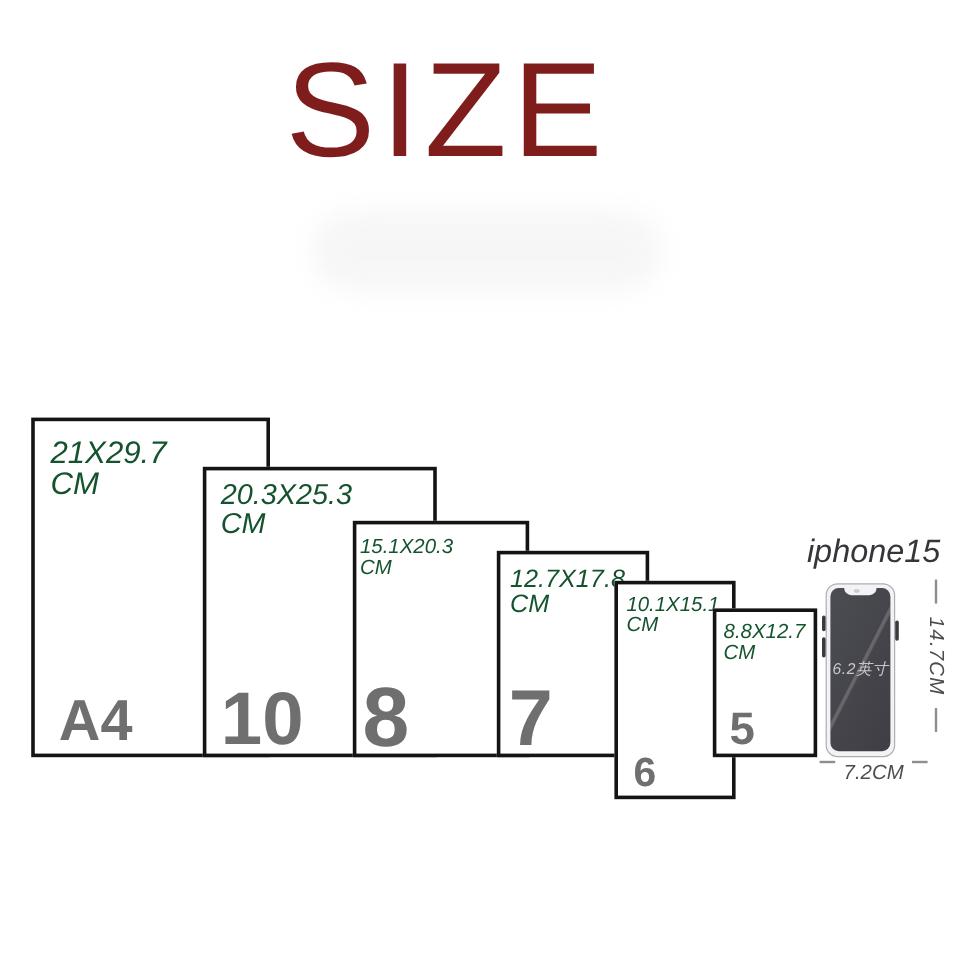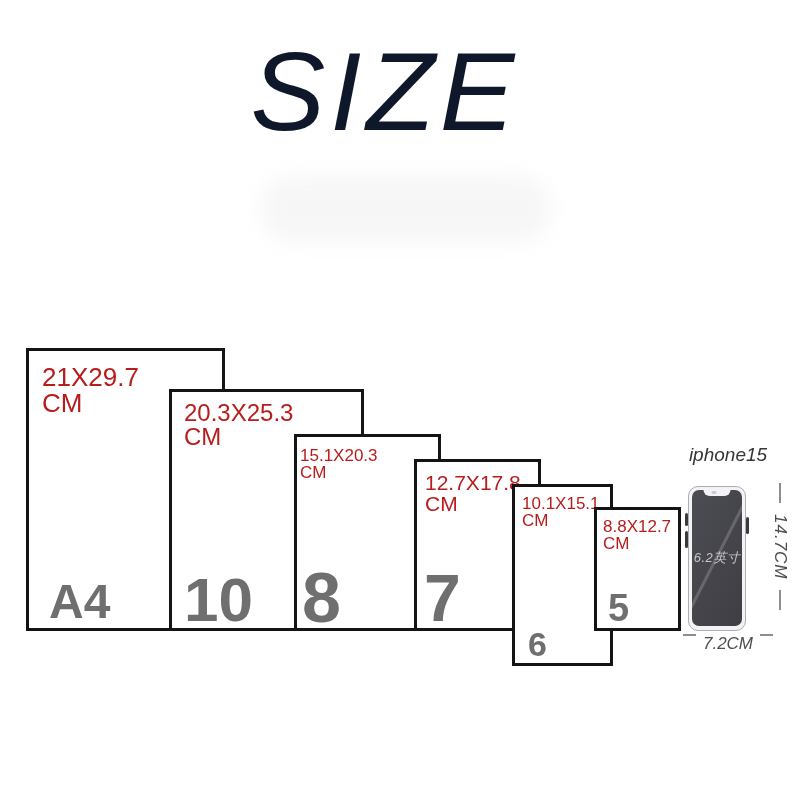--- a/index.html
+++ b/index.html
@@ -4,41 +4,41 @@
 <style>
   html,body { margin:0; padding:0; background:#ffffff; }
   .stage {
     position:relative; width:800px; height:800px; background:#ffffff;
     overflow:hidden; font-family:"Liberation Sans","DejaVu Sans",sans-serif;
   }
 
   
   .title {
     position:absolute; top:36px; left:238px; width:294px;
-    text-align:center; font-size:112px; line-height:1; font-style:italic;
-    font-weight:400; letter-spacing:5px; color:#0f172a; white-space:nowrap;
+    text-align:left; font-size:112px; line-height:1; 
+    font-weight:400; letter-spacing:5px; color:#7f1d1d; white-space:nowrap;
   }
   .title-shadow {
     position:absolute; left:260px; top:176px; width:292px; height:66px;
     background:#e9e9ec; opacity:.38; border-radius:60px; filter:blur(10px);
   }
 
   
   .paper {
     position:absolute; background:#ffffff; border:3px solid #141414;
     box-sizing:border-box;
   }
   .p-a4 { left:26px;  top:348px; width:199px; height:283px; }
   .p-10 { left:169px; top:389px; width:195px; height:242px; }
   .p-8  { left:294px; top:434px; width:147px; height:197px; }
   .p-7  { left:414px; top:459px; width:127px; height:172px; }
   .p-6  { left:512px; top:484px; width:101px; height:182px; }
   .p-5  { left:594px; top:507px; width:87px;  height:124px; }
 
-  .dims { color:#b91c1c; line-height:1.0; }
+  .dims { font-style:italic; color:#14532d; line-height:1.0; }
   .dims span { display:block; }
   .p-a4 .dims { font-size:26px; padding:13px 0 0 13px; }
   .p-10 .dims { font-size:24px; padding:9px 0 0 12px; }
   .p-8  .dims { font-size:17px; padding:10px 0 0 3px;  }
   .p-7  .dims { font-size:21px; padding:10px 0 0 8px;  }
   .p-6  .dims { font-size:17px; padding:8px  0 0 7px;  }
   .p-5  .dims { font-size:17px; padding:8px 0 0 6px;  }
 
   .num {
     position:absolute; font-weight:bold;
@@ -47,21 +47,21 @@
   .p-a4 .num { font-size:48px; left:20px; bottom:8px; }
   .p-10 .num { font-size:62px; left:12px; bottom:5px; }
   .p-8  .num { font-size:70px; left:5px;  bottom:4px; }
   .p-7  .num { font-size:66px; left:7px;  bottom:5px; }
   .p-6  .num { font-size:34px; left:13px; bottom:6px; }
   .p-5  .num { font-size:38px; left:11px; bottom:6px; }
 
   
   .phone-label {
     position:absolute; left:666px; top:444px; width:124px; text-align:center;
-    font-size:19px; font-style:italic; font-weight:500; color:#36363a;
+    font-size:27px; font-style:italic; font-weight:500; color:#36363a;
   }
   .phone {
     position:absolute; left:688px; top:486px; width:58px; height:145px;
     background:#f3f3f5; border:1px solid #aeaeb2; border-radius:10px;
     box-sizing:border-box;
   }
   .screen {
     position:absolute; left:3px; right:3px; top:3px; bottom:4px;
     background:linear-gradient(295deg,#3e3e44,#4c4c53); border-radius:7px;
     overflow:hidden; display:flex; align-items:center; justify-content:center;

